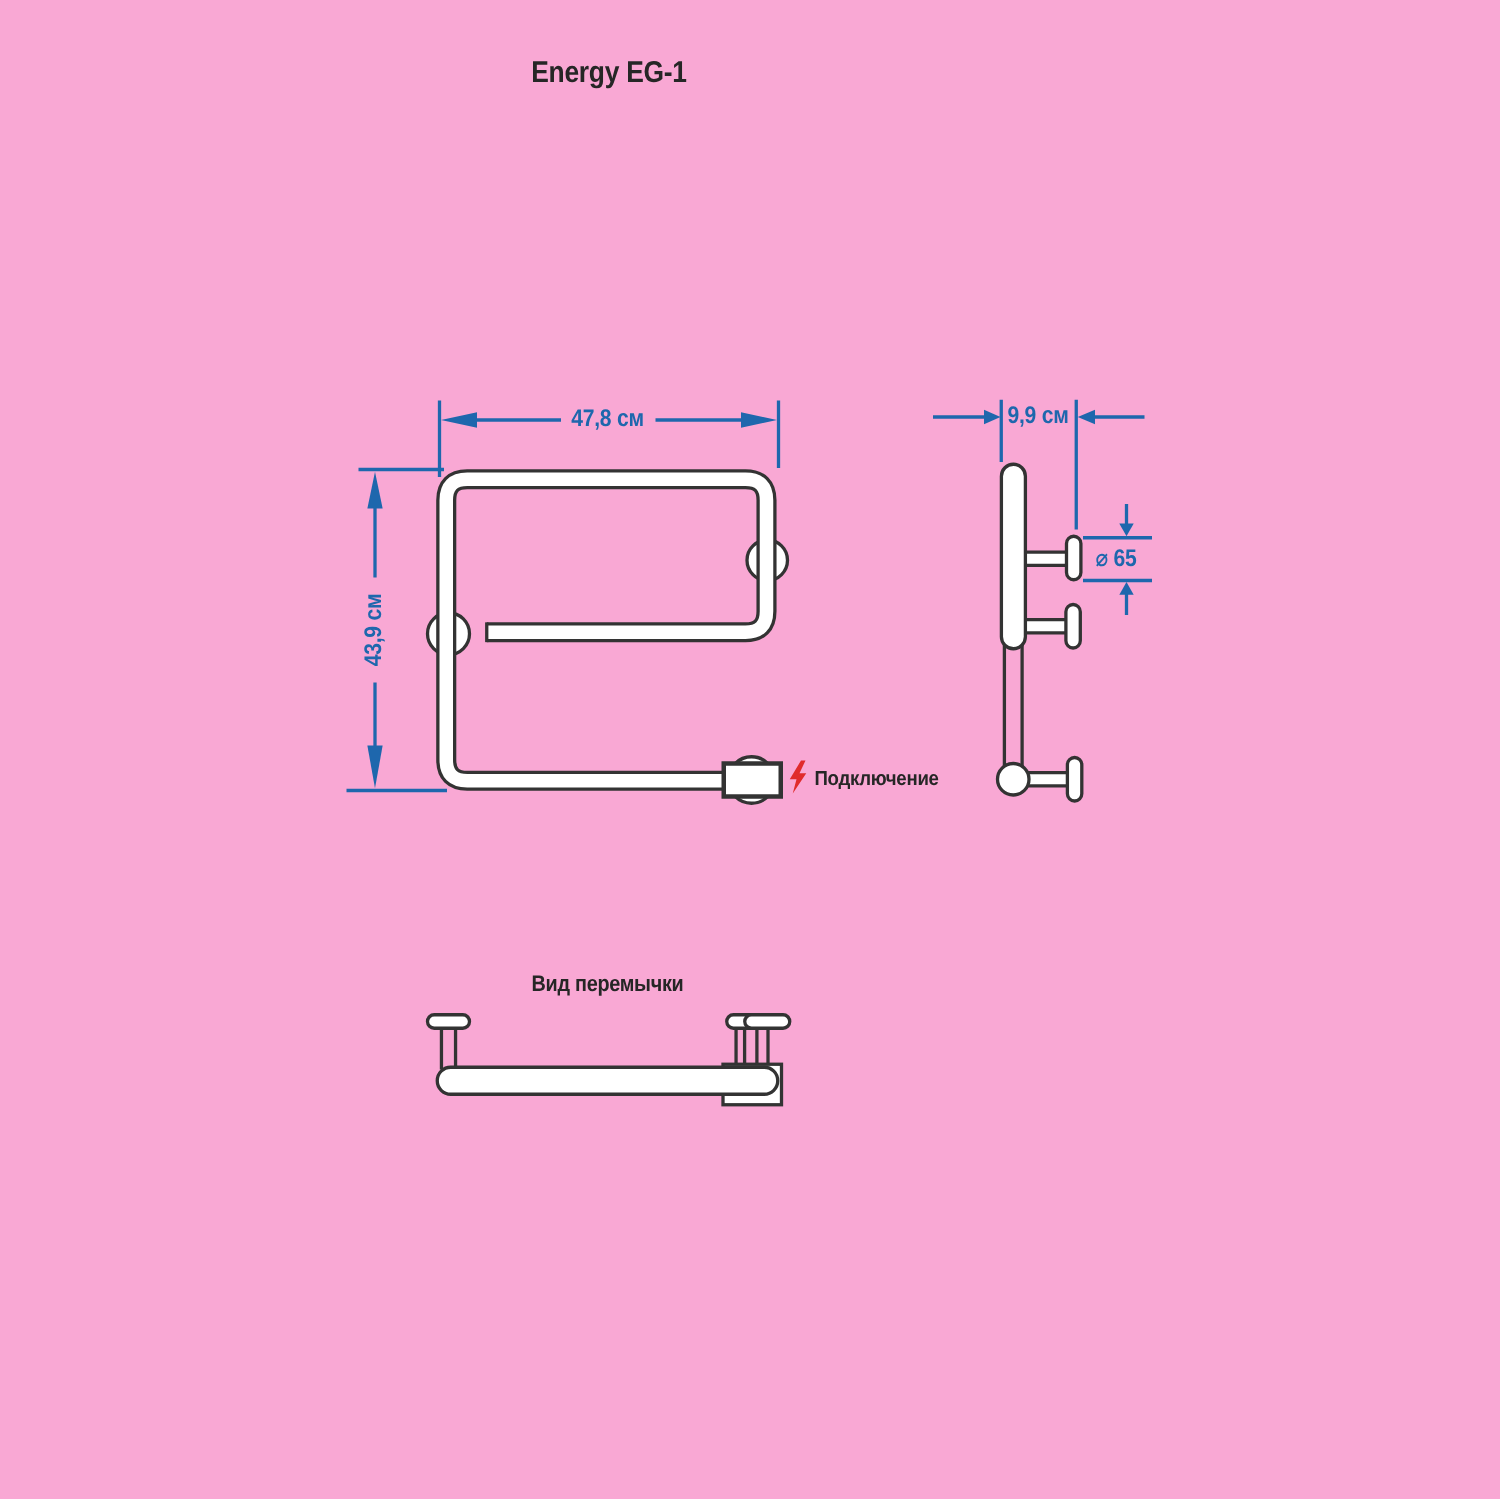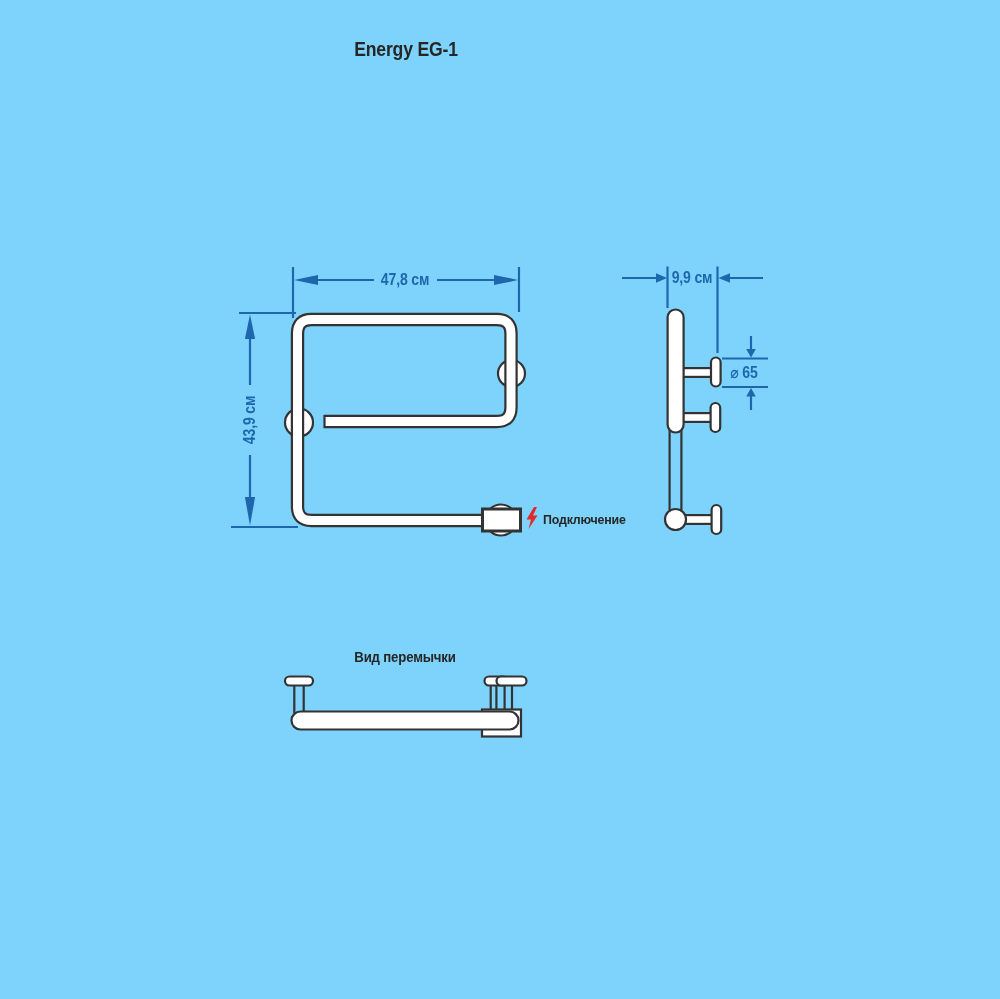--- a/index.html
+++ b/index.html
@@ -5,21 +5,21 @@
   :root{
     --line:#333333;
     --dim:#1e67ad;
     --accent:#e02b2b;
     --text:#262626;
   }
   html,body{margin:0;padding:0;background:#ffffff;}
   .canvas{
     position:relative;
     width:1000px;height:999px;
-    background:#7dd3fc;
+    background:#f9a8d4;
     font-family:"Liberation Sans","DejaVu Sans",sans-serif;
     overflow:hidden;
   }
   svg{position:absolute;left:0;top:0;}
   
   .k   {stroke:var(--line);stroke-width:2.2;fill:none;}
   .kf  {stroke:var(--line);stroke-width:2.2;fill:#ffffff;}
   .tube-outer{stroke:var(--line);stroke-width:13.4;fill:none;}
   .tube-inner{stroke:#ffffff;stroke-width:9;fill:none;}
   .stem-outer{stroke:var(--line);stroke-width:11;fill:none;}

